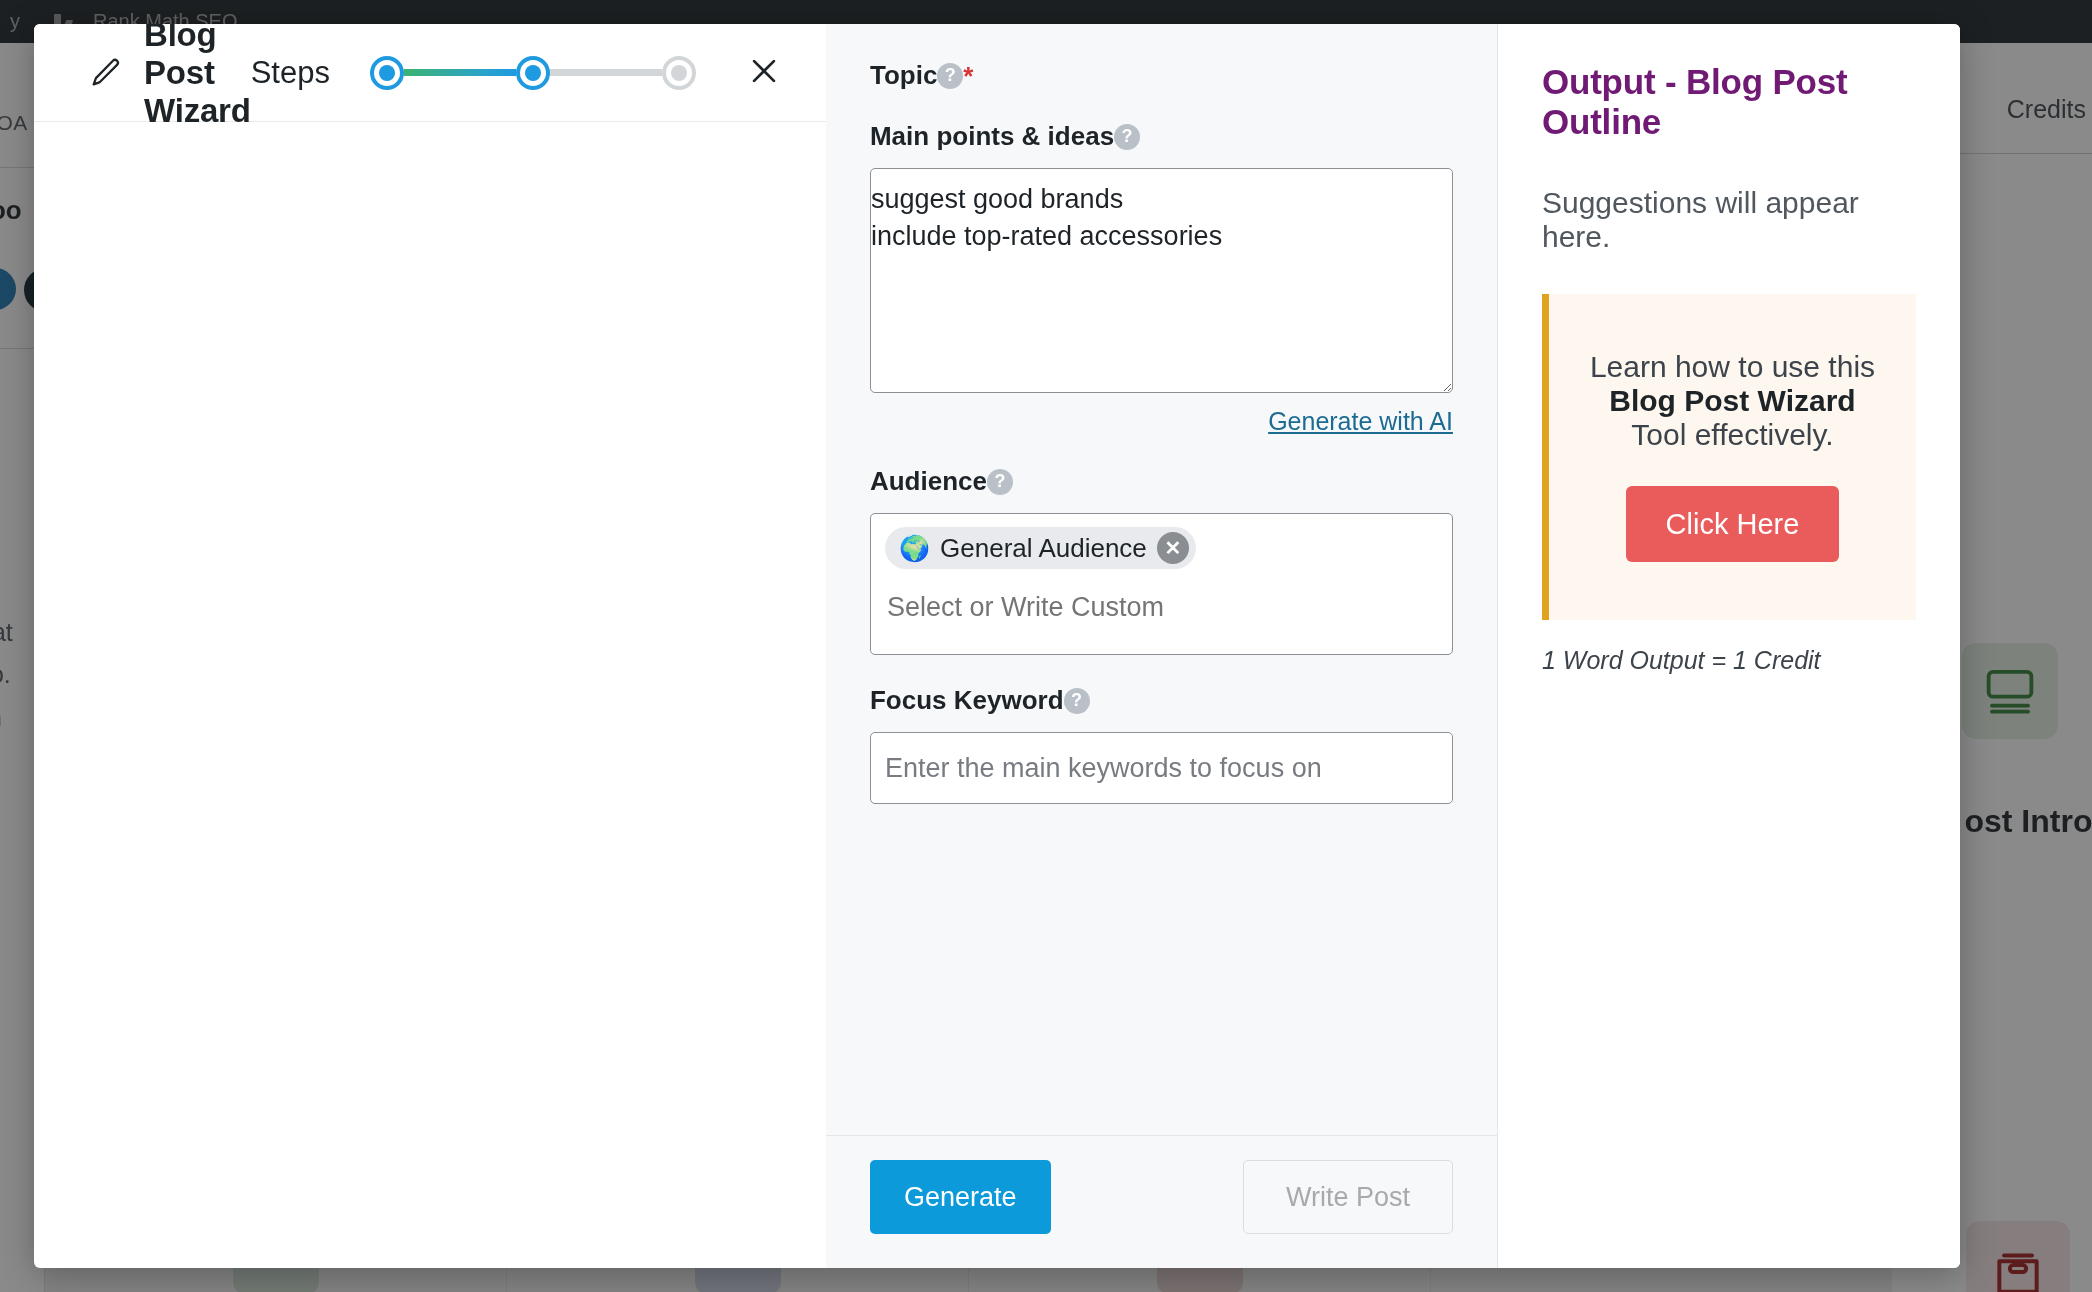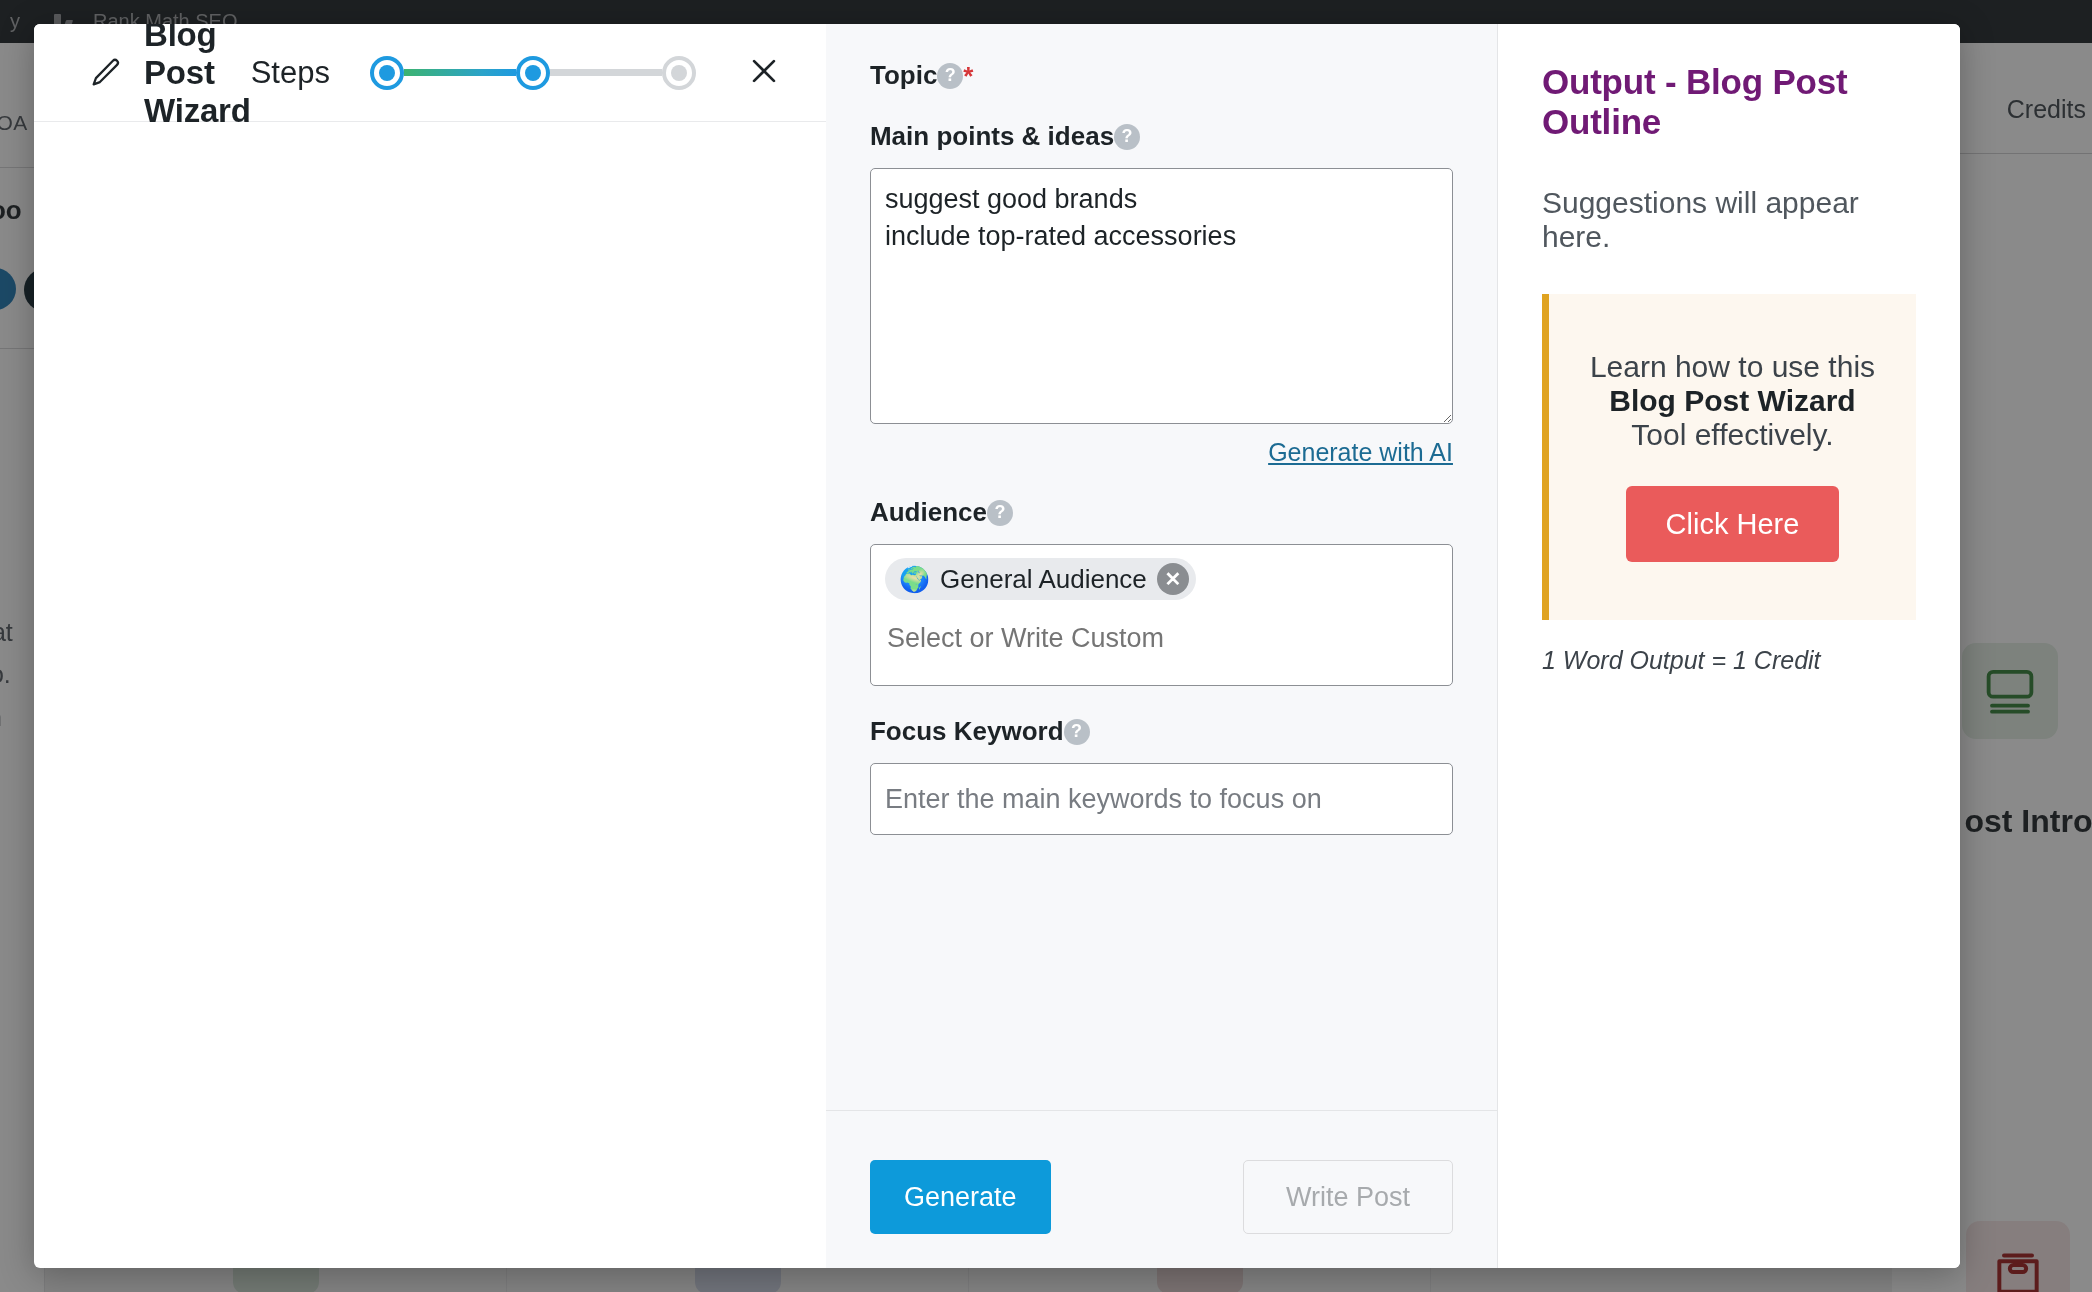--- a/index.html
+++ b/index.html
@@ -166,23 +166,23 @@
   .text-input {
     width: 100%; height: 72px;
     border: 1px solid #8c8f94; border-radius: 5px;
     background:#fff; padding: 0 14px;
     font-family: "Liberation Sans", sans-serif;
     font-size: 27px; color:#1d2327;
   }
   .text-input::placeholder { color:#787c82; }
 
   .textarea-input {
-    width: 100%; height: 256px;
+    width: 100%; height: 225px;
     border: 1px solid #8c8f94; border-radius: 5px;
-    background:#fff; padding: 12px 14px;
+    background:#fff; padding: 12px 0;
     font-family: "Liberation Sans", sans-serif;
     font-size: 27px; color:#1d2327;
     line-height: 1.38; resize: vertical;
   }
 
   .ai-link-row { text-align:right; margin-top: 10px; margin-bottom: 12px; }
   .ai-link {
     font-size: 25px; color:#1c6b93; text-decoration: underline;
     cursor:pointer;
   }
@@ -209,21 +209,21 @@
   .tag-input-line {
     margin-top: 22px; font-size: 27px; color:#787c82;
     background:transparent; border:none; outline:none; width:100%;
     font-family: "Liberation Sans", sans-serif;
   }
 
   .form-footer {
     flex: 0 0 auto;
     border-top: 1px solid #e4e5e7;
     background:#f7f8fa;
-    padding: 49px 44px 34px 44px;
+    padding: 24px 44px 34px 44px;
     display:flex; align-items:flex-start;
   }
   .btn-generate {
     background:#0d9ada; color:#fff; border:none; border-radius:5px;
     height: 74px; padding: 0 34px;
     font-size: 27px; font-family:"Liberation Sans", sans-serif;
     cursor:pointer;
   }
   .btn-writepost {
     margin-left: auto;

